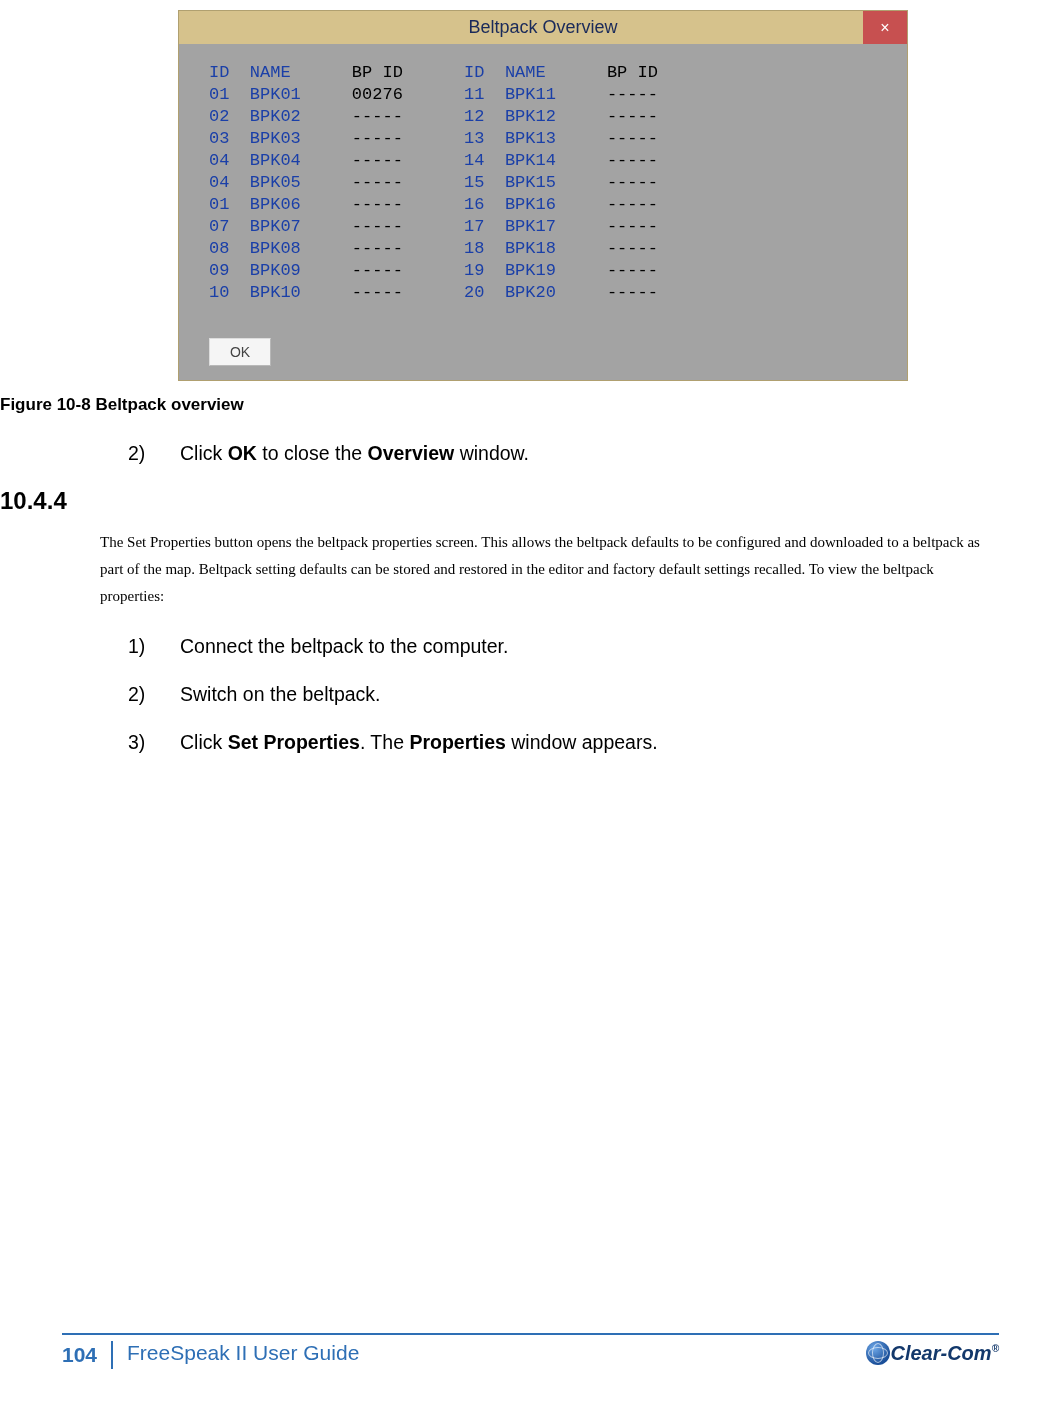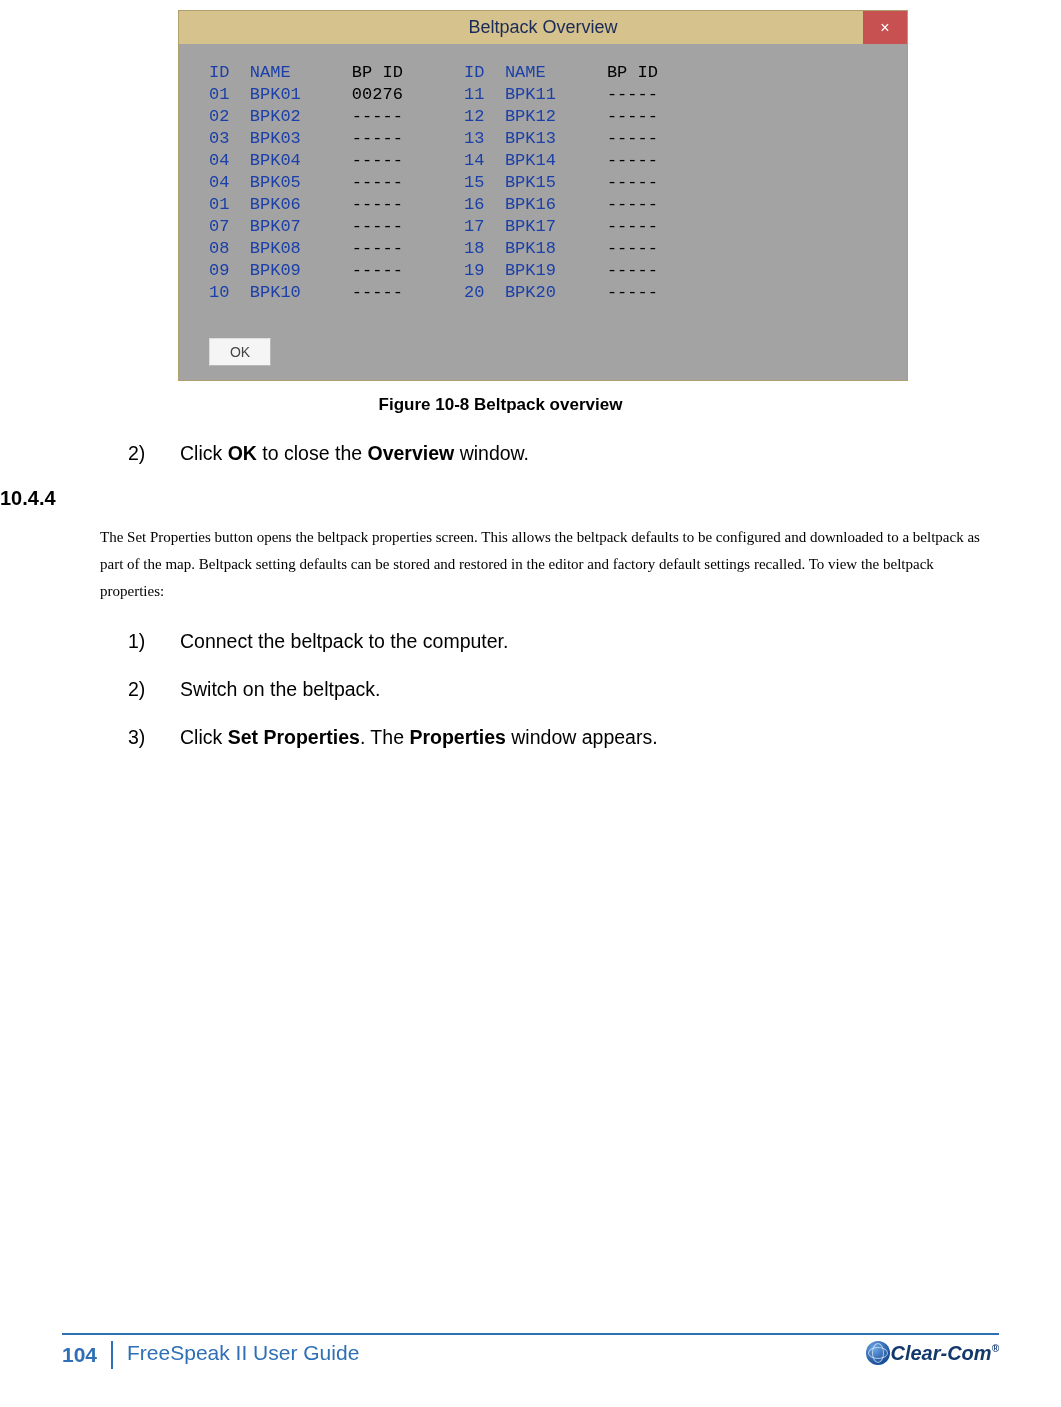--- a/index.html
+++ b/index.html
@@ -67,40 +67,40 @@
     background: #f5f5f5;
     border: 1px solid #b8b8b8;
     border-top-color: #ddd;
     border-left-color: #ddd;
     cursor: pointer;
     display: inline-flex;
     align-items: center;
     justify-content: center;
   }
   .figcap {
-    text-align: center;
+    text-align: left;
     font-weight: bold;
     font-size: 17px;
     margin: 14px 0 24px 0;
   }
   .step {
     margin: 0 0 20px 128px;
     font-size: 19.5px;
     line-height: 28px;
     display: flex;
   }
   .step .num { width: 52px; flex: none; }
   .step .txt { flex: 1; }
   .section-row {
     display: flex;
     margin: 6px 0 14px 0;
   }
   .section-num {
     width: 100px;
-    font-size: 20px;
+    font-size: 24px;
     font-weight: bold;
   }
   .section-title {
     font-size: 24px;
     font-weight: bold;
   }
   .para {
     margin: 0 0 22px 100px;
     font-size: 15px;
     line-height: 27px;

